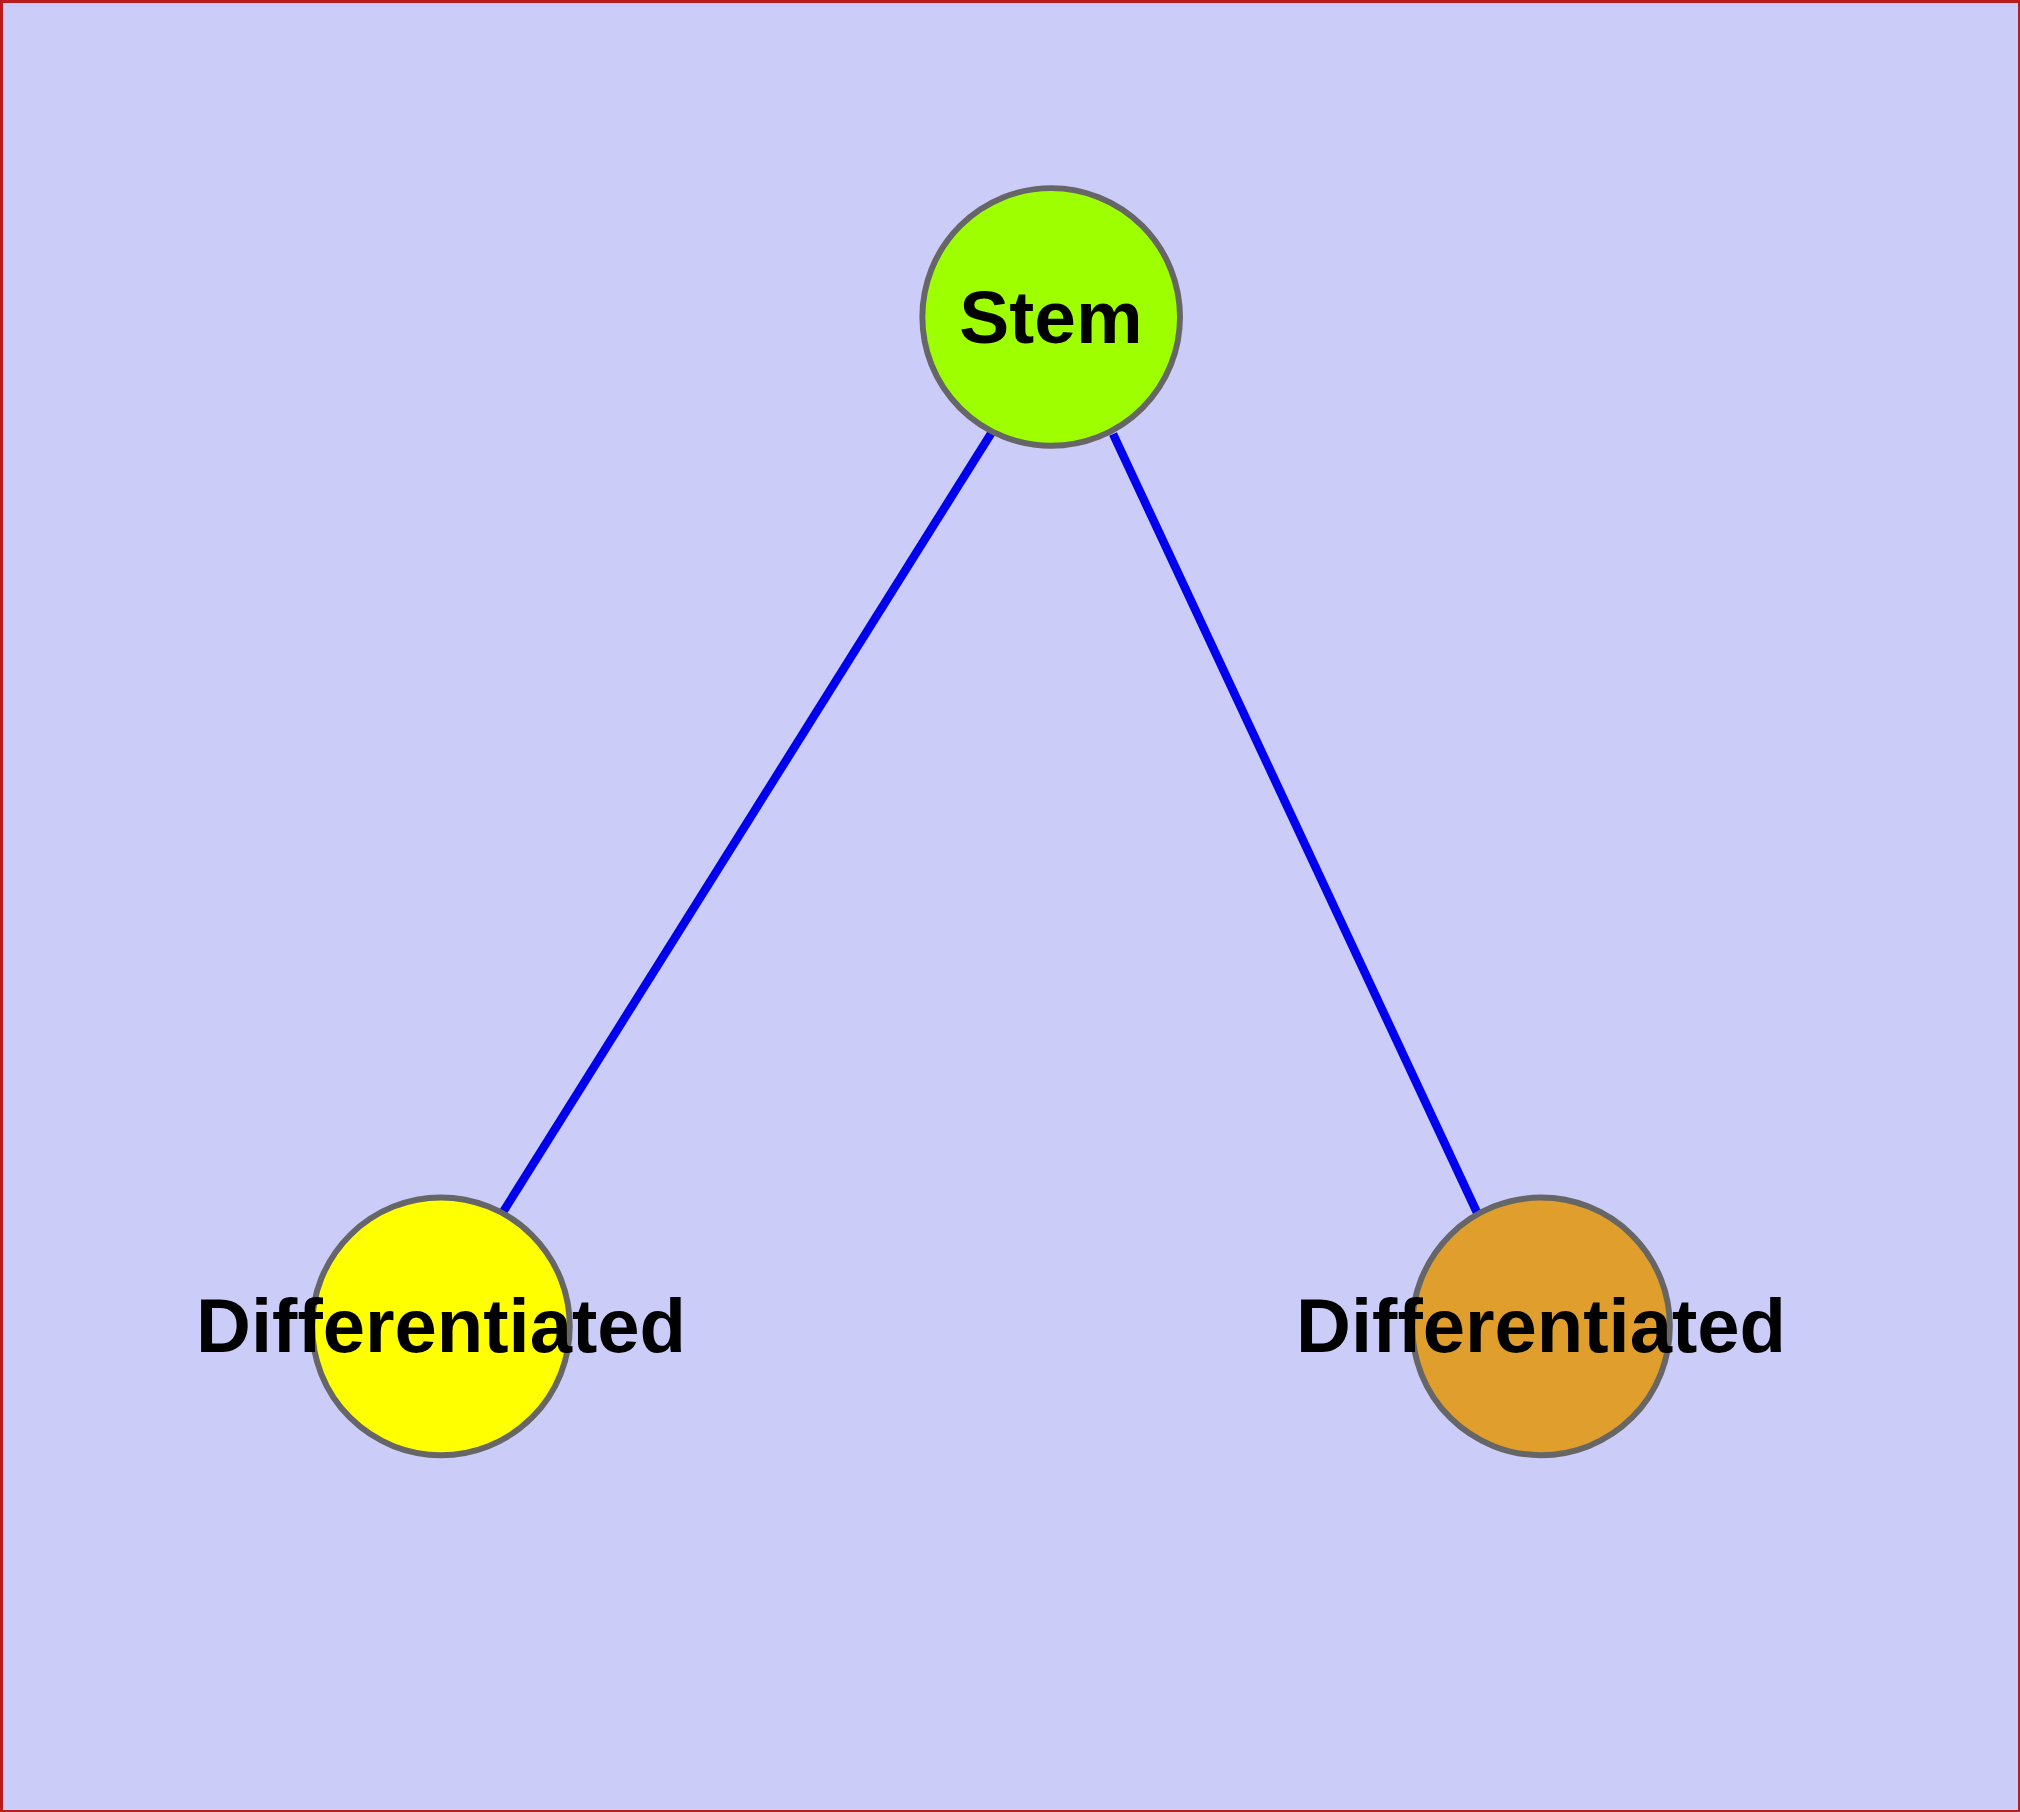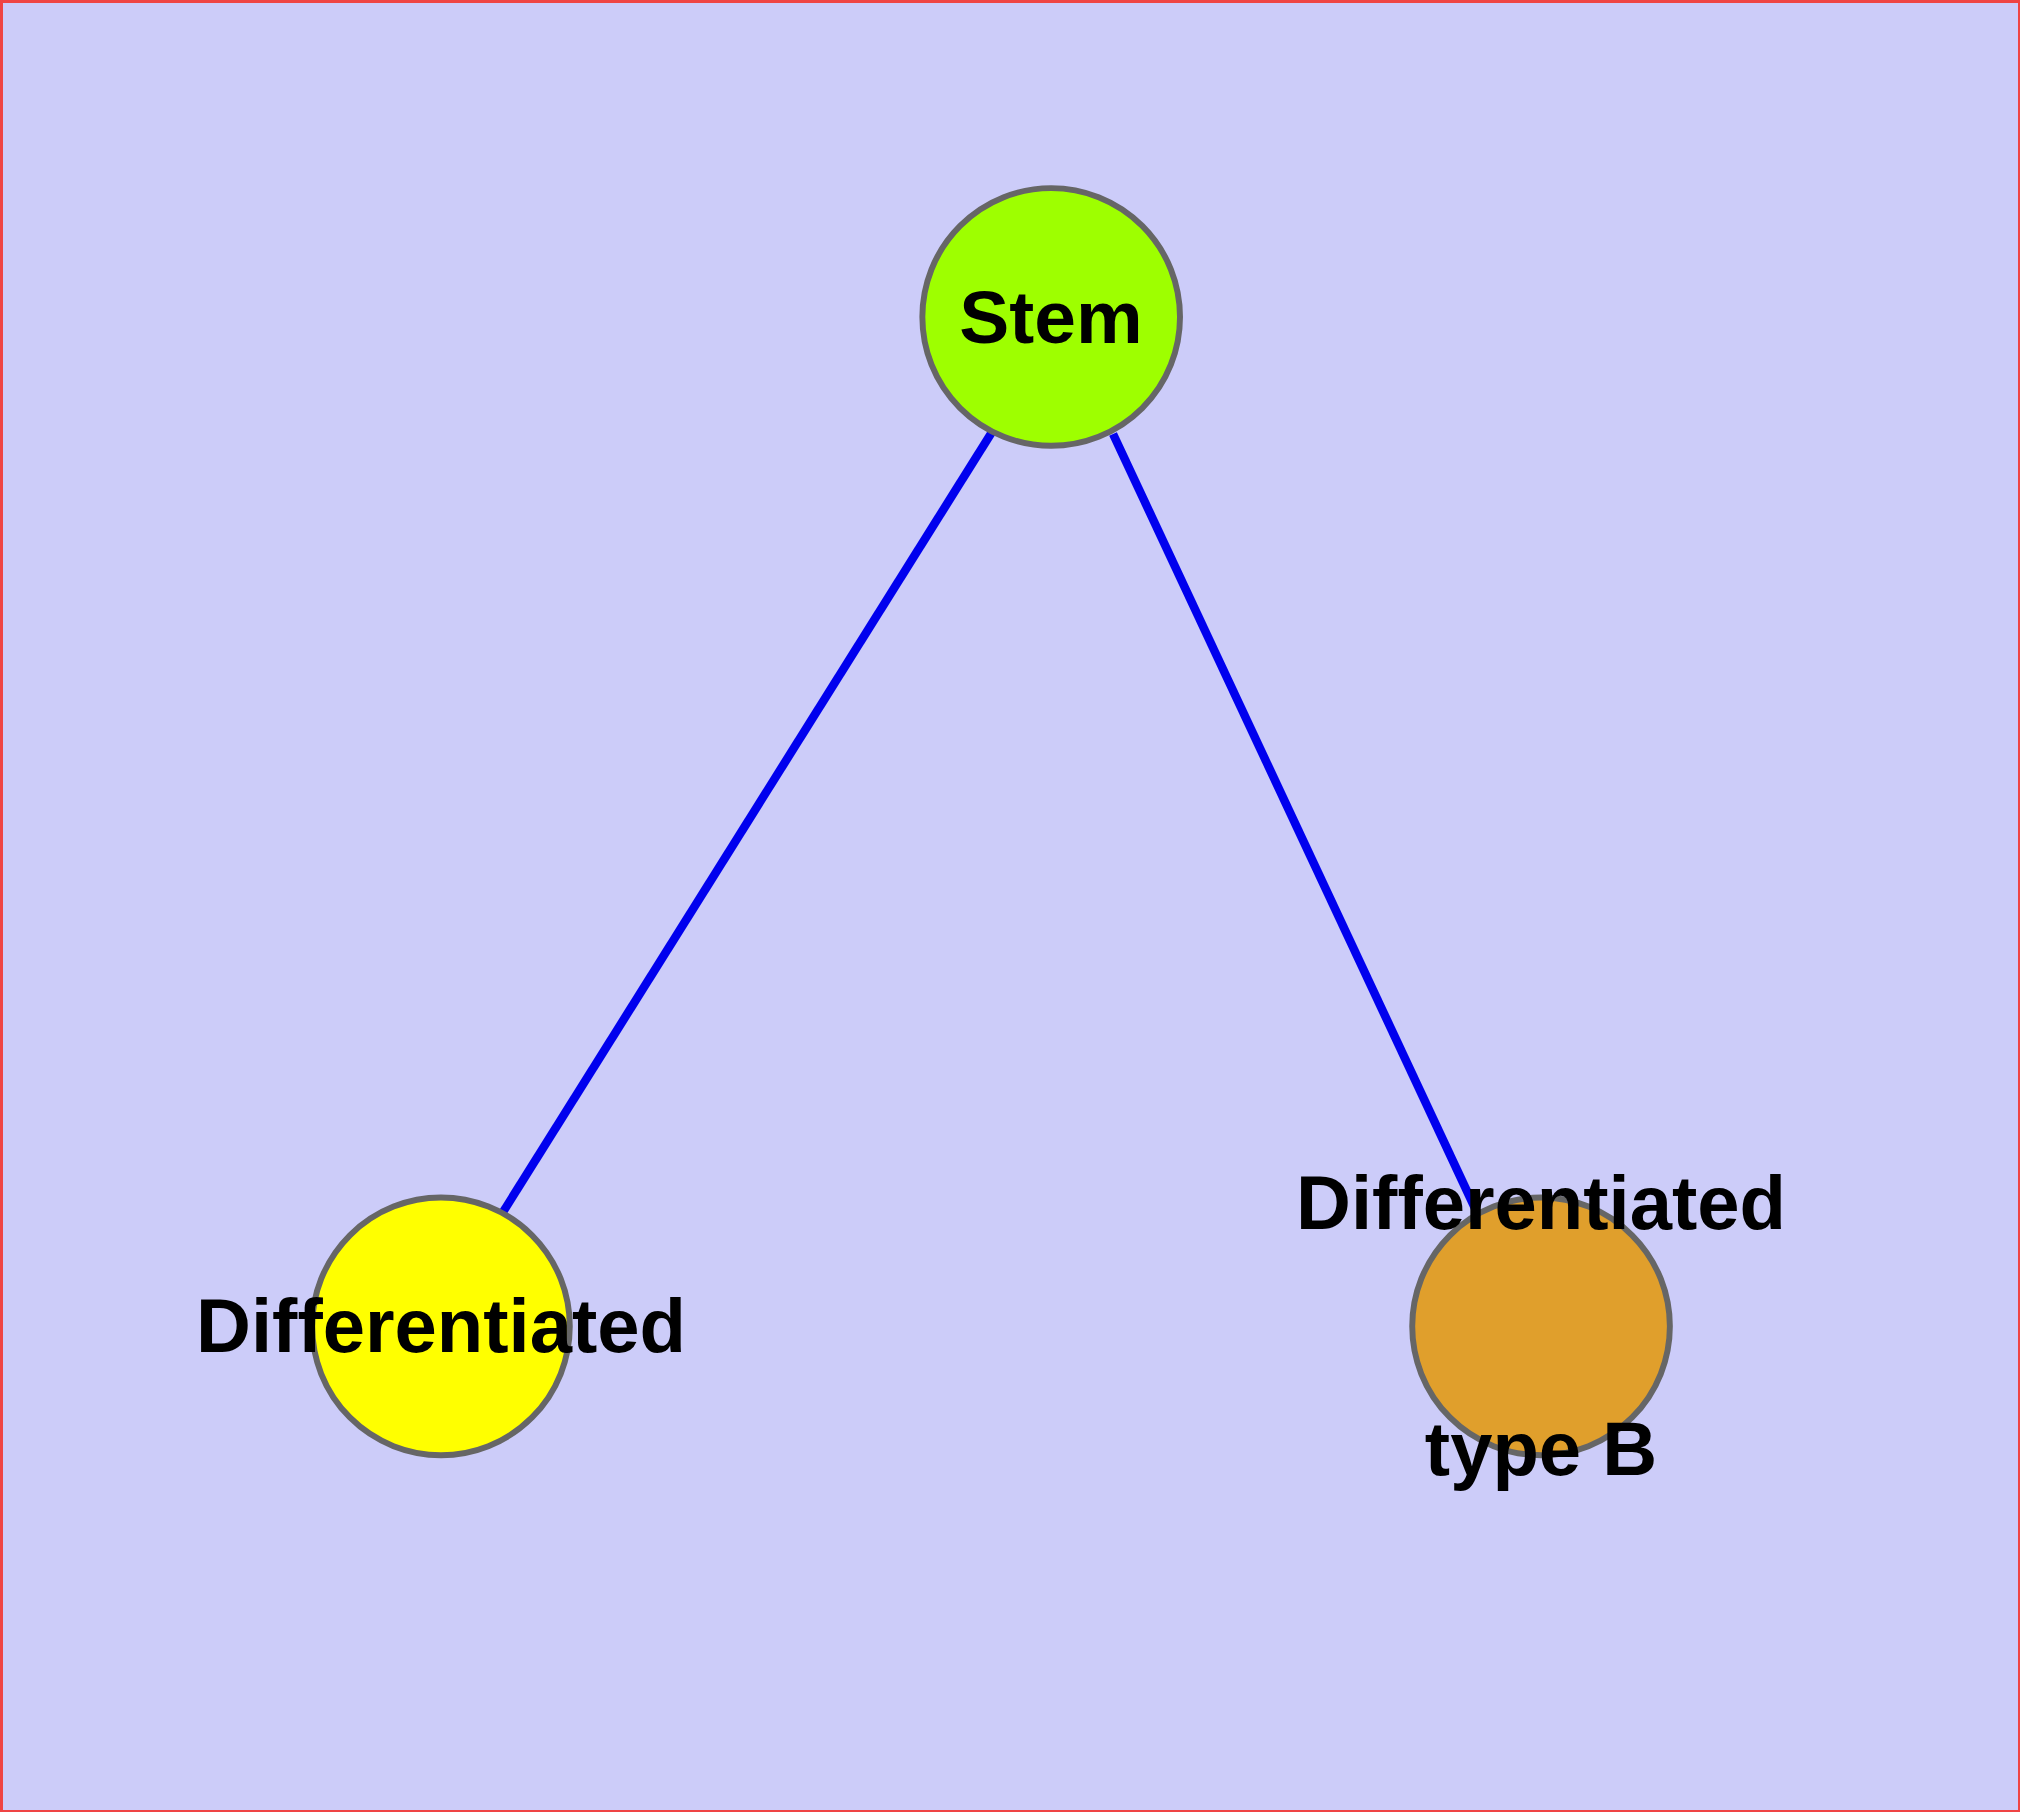--- a/index.html
+++ b/index.html
@@ -5,21 +5,21 @@
 <style>
   html, body {
     margin: 0;
     padding: 0;
     background: #ffffff;
   }
   #canvas {
     position: relative;
     width: 2021px;
     height: 1812px;
-    background: #ef4444;
+    background: #b91c1c;
     overflow: hidden;
     font-family: "Liberation Sans", "DejaVu Sans", sans-serif;
   }
   #plot-area {
     position: absolute;
     left: 2.5px;
     top: 2.5px;
     width: 2015px;
     height: 1807px;
     background: #ccccf9;
@@ -65,17 +65,16 @@
   </svg>
 
   <div class="node-label label-stem" style="left: 1051px; top: 317px; color: rgb(0, 0, 0);">Stem</div>
 
   <div class="node-label label-type-a" style="left: 441px; top: 1326px; color: rgb(0, 0, 0);">
     <div>Differentiated</div>
   </div>
 
   <div class="node-label label-type-b" style="left: 1541px; top: 1326px; color: rgb(0, 0, 0);">
     <div>Differentiated</div>
-    <div>type B</div>
   </div>
 
 </div>
 
 
 </body></html>

